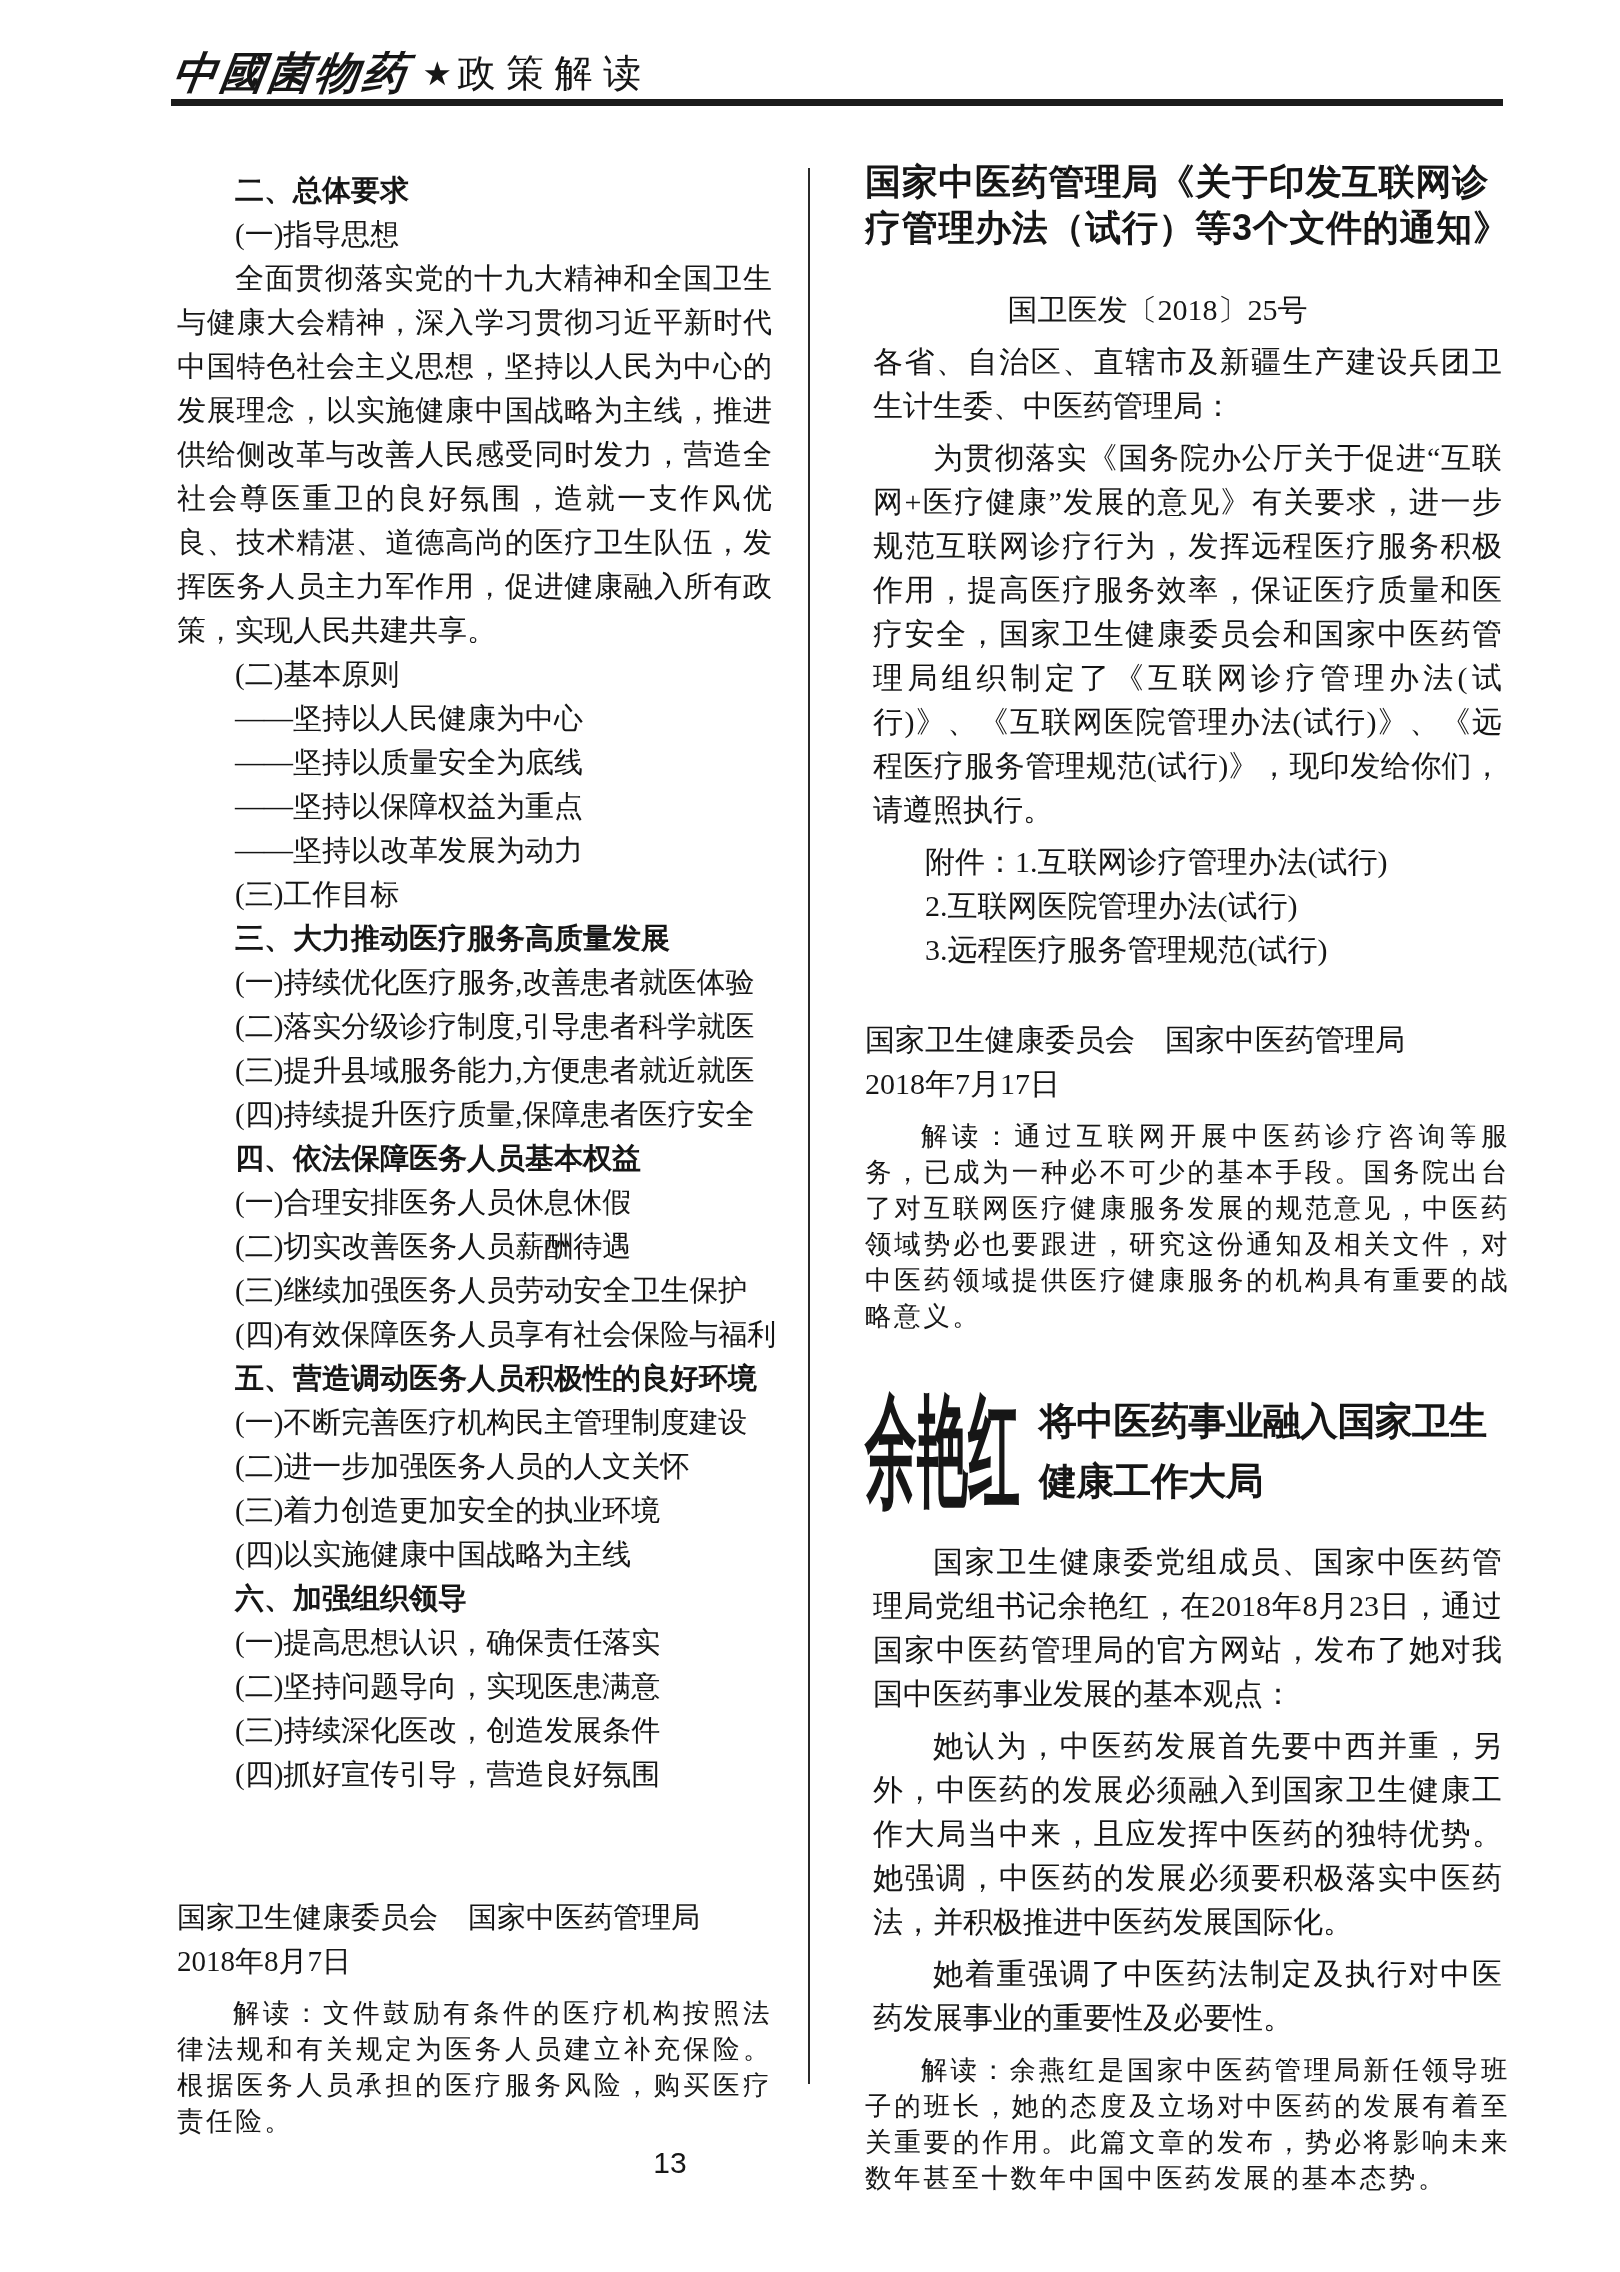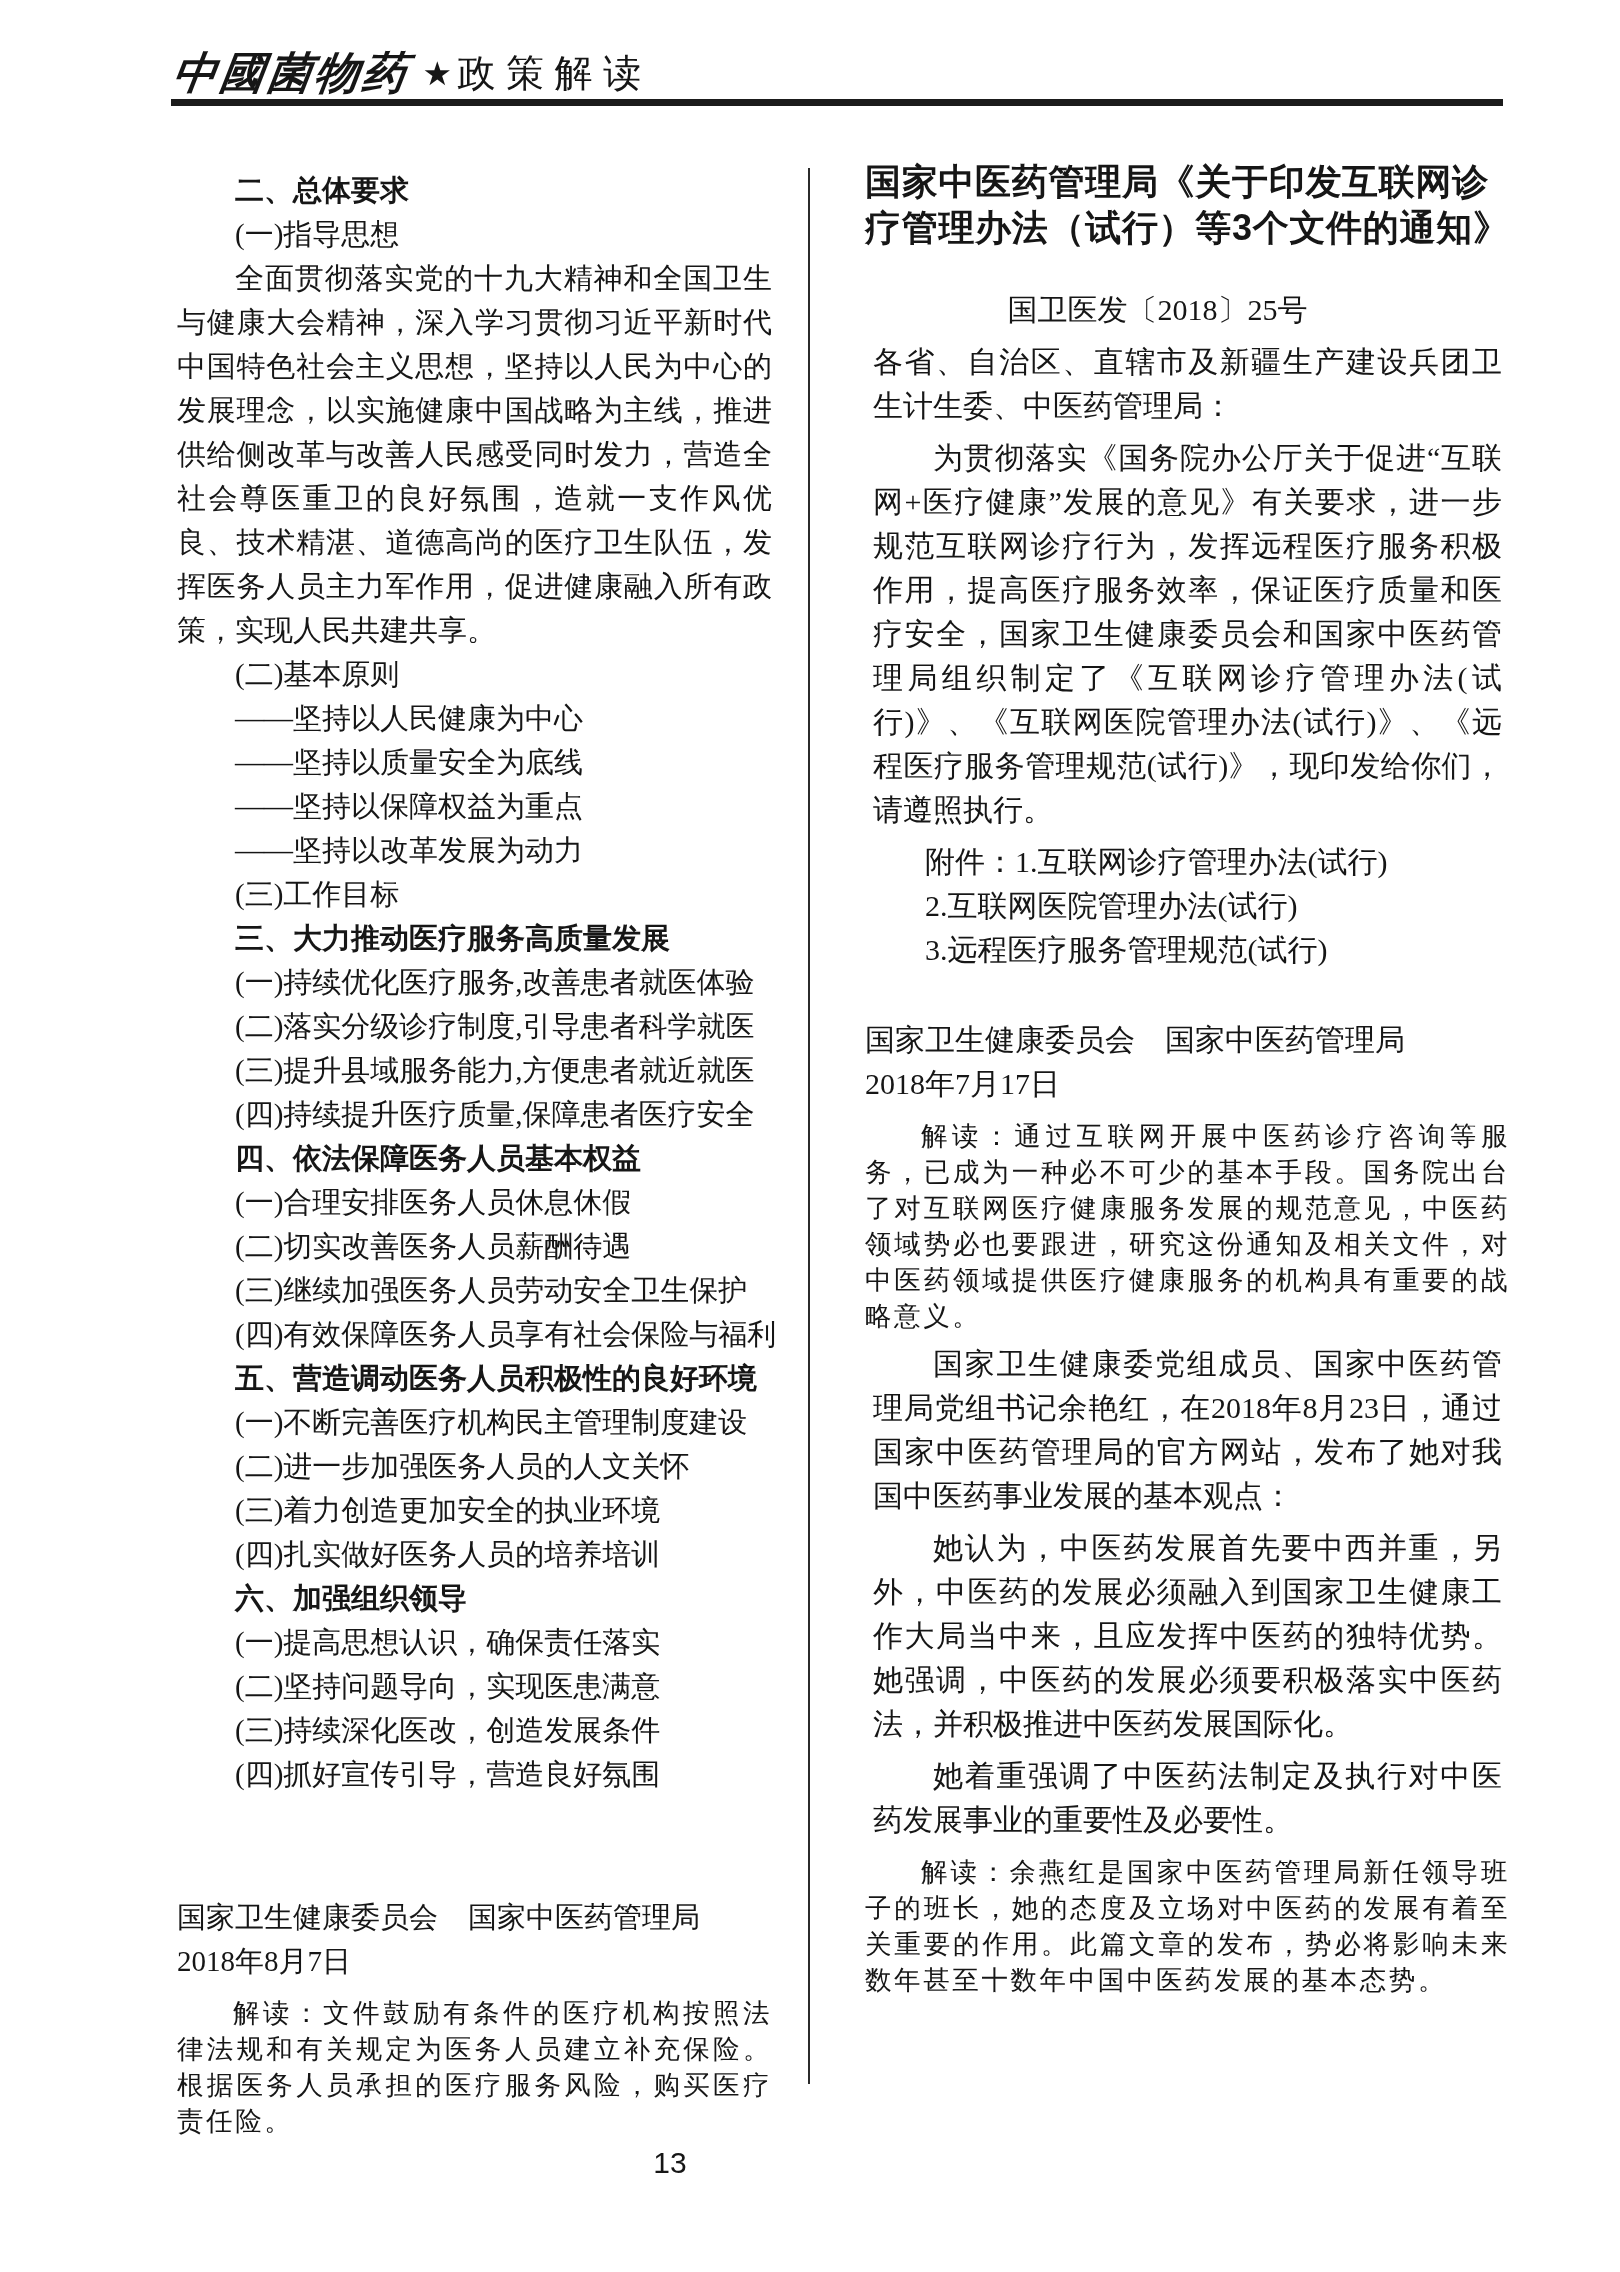--- a/index.html
+++ b/index.html
@@ -127,21 +127,21 @@
   <div class="line item">(四)有效保障医务人员享有社会保险与福利</div>
 
   <div class="line section">五、营造调动医务人员积极性的良好环境</div>
 
   <div class="line item">(一)不断完善医疗机构民主管理制度建设</div>
 
   <div class="line item">(二)进一步加强医务人员的人文关怀</div>
 
   <div class="line item">(三)着力创造更加安全的执业环境</div>
 
-  <div class="line item">(四)扎实做好医务人员的培养培训</div>
+  <div class="line item">(四)以实施健康中国战略为主线</div>
 
   <div class="line section">六、加强组织领导</div>
 
   <div class="line item">(一)提高思想认识，确保责任落实</div>
 
   <div class="line item">(二)坚持问题导向，实现医患满意</div>
 
   <div class="line item">(三)持续深化医改，创造发展条件</div>
 
   <div class="line item">(四)抓好宣传引导，营造良好氛围</div>
@@ -175,20 +175,27 @@
   <div class="line attach">3.远程医疗服务管理规范(试行)</div>
 </div>
 
     <div class="signature">
       <span>国家卫生健康委员会</span><span class="sig-gap"></span><span>国家中医药管理局</span>
     </div>
     <div class="date-line date-right">2018年7月17日</div>
 
     <p class="jiedu">解读：通过互联网开展中医药诊疗咨询等服务，已成为一种必不可少的基本手段。国务院出台了对互联网医疗健康服务发展的规范意见，中医药领域势必也要跟进，研究这份通知及相关文件，对中医药领域提供医疗健康服务的机构具有重要的战略意义。</p>
 
+    <div class="art2-head">
+      <span class="art2-name">余艳红</span>
+      <span class="art2-title">
+        <span class="t-line">将中医药事业融入国家卫生</span>
+        <span class="t-line">健康工作大局</span>
+      </span>
+    </div>
 
     <p class="para">国家卫生健康委党组成员、国家中医药管理局党组书记余艳红，在2018年8月23日，通过国家中医药管理局的官方网站，发布了她对我国中医药事业发展的基本观点：</p>
     <p class="para">她认为，中医药发展首先要中西并重，另外，中医药的发展必须融入到国家卫生健康工作大局当中来，且应发挥中医药的独特优势。她强调，中医药的发展必须要积极落实中医药法，并积极推进中医药发展国际化。</p>
     <p class="para">她着重强调了中医药法制定及执行对中医药发展事业的重要性及必要性。</p>
 
     <p class="jiedu">解读：余燕红是国家中医药管理局新任领导班子的班长，她的态度及立场对中医药的发展有着至关重要的作用。此篇文章的发布，势必将影响未来数年甚至十数年中国中医药发展的基本态势。</p>
   </section>
 
   <div class="page-number">13</div>
 </div>

